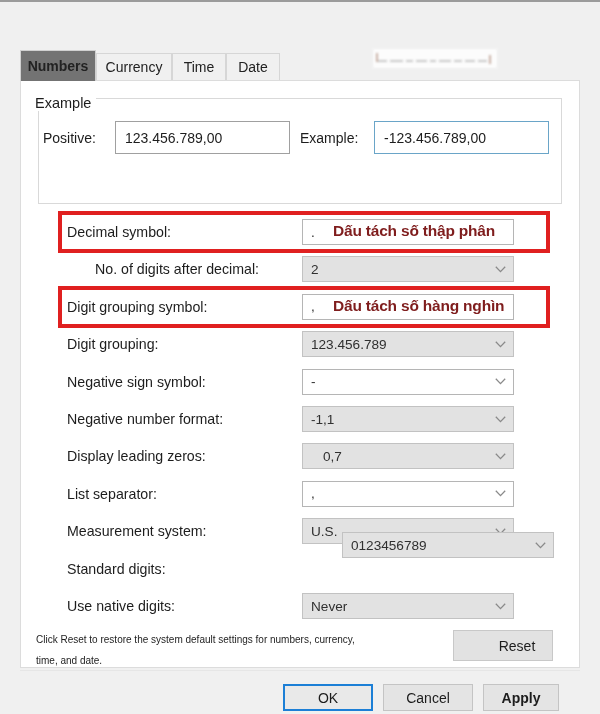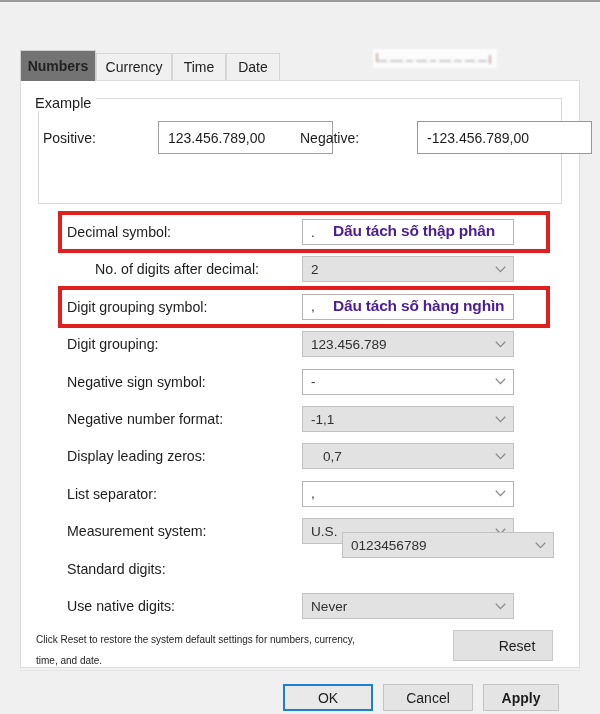--- a/index.html
+++ b/index.html
@@ -148,21 +148,20 @@
   .textbox {
     position: absolute;
     box-sizing: border-box;
     background: #ffffff;
     border: 1px solid #a0a0a0;
     font-size: 14px;
     color: #1d1d1d;
     display: flex; align-items: center;
     padding-left: 9px;
     white-space: nowrap;
-    margin-left: 43px;
   }
   .ex-pos-box { left: 115px; top: 119px; width: 175px; height: 33px; }
   .ex-neg-box { left: 374px; top: 119px; width: 175px; height: 33px; border-color: #6aa5c8; }
 
   
   .row-label {
     position: absolute;
     left: 67px;
     font-size: 14.2px;
     color: #1d1d1d;
@@ -204,21 +203,21 @@
     border: 4px solid #e02020;
     box-sizing: border-box;
     background: transparent;
     z-index: 6;
   }
   
   .anno {
     position: absolute;
     font-size: 15.5px;
     font-weight: bold;
-    color: #4c1d95;
+    color: #7f1d1d;
     white-space: nowrap;
     z-index: 8;
     letter-spacing: -.2px;
   }
 
   
   .reset-text {
     position: absolute;
     left: 36px; top: 627px;
     width: 330px;
@@ -303,21 +302,21 @@
     <div class="groupbox"></div>
   </div>
 
   <span class="group-legend">Example</span>
 
   <span class="lbl ex-pos-label">Positive:</span>
   <div class="textbox ex-pos-box">
     <span>123.456.789,00</span>
   </div>
 
-  <span class="lbl ex-neg-label">Negative:</span>
+  <span class="lbl ex-neg-label">Example:</span>
   <div class="textbox ex-neg-box">
     <span>-123.456.789,00</span>
   </div>
 
   <div id="rows">
       <div class="redbox" style="top: 209px;"></div>
       <span class="row-label" style="top: 222px;">Decimal symbol:</span>
       <div class="combo editable no-chev" style="top: 217px; z-index: 7;">
         <span class="val">.</span>
         <span class="chev">

